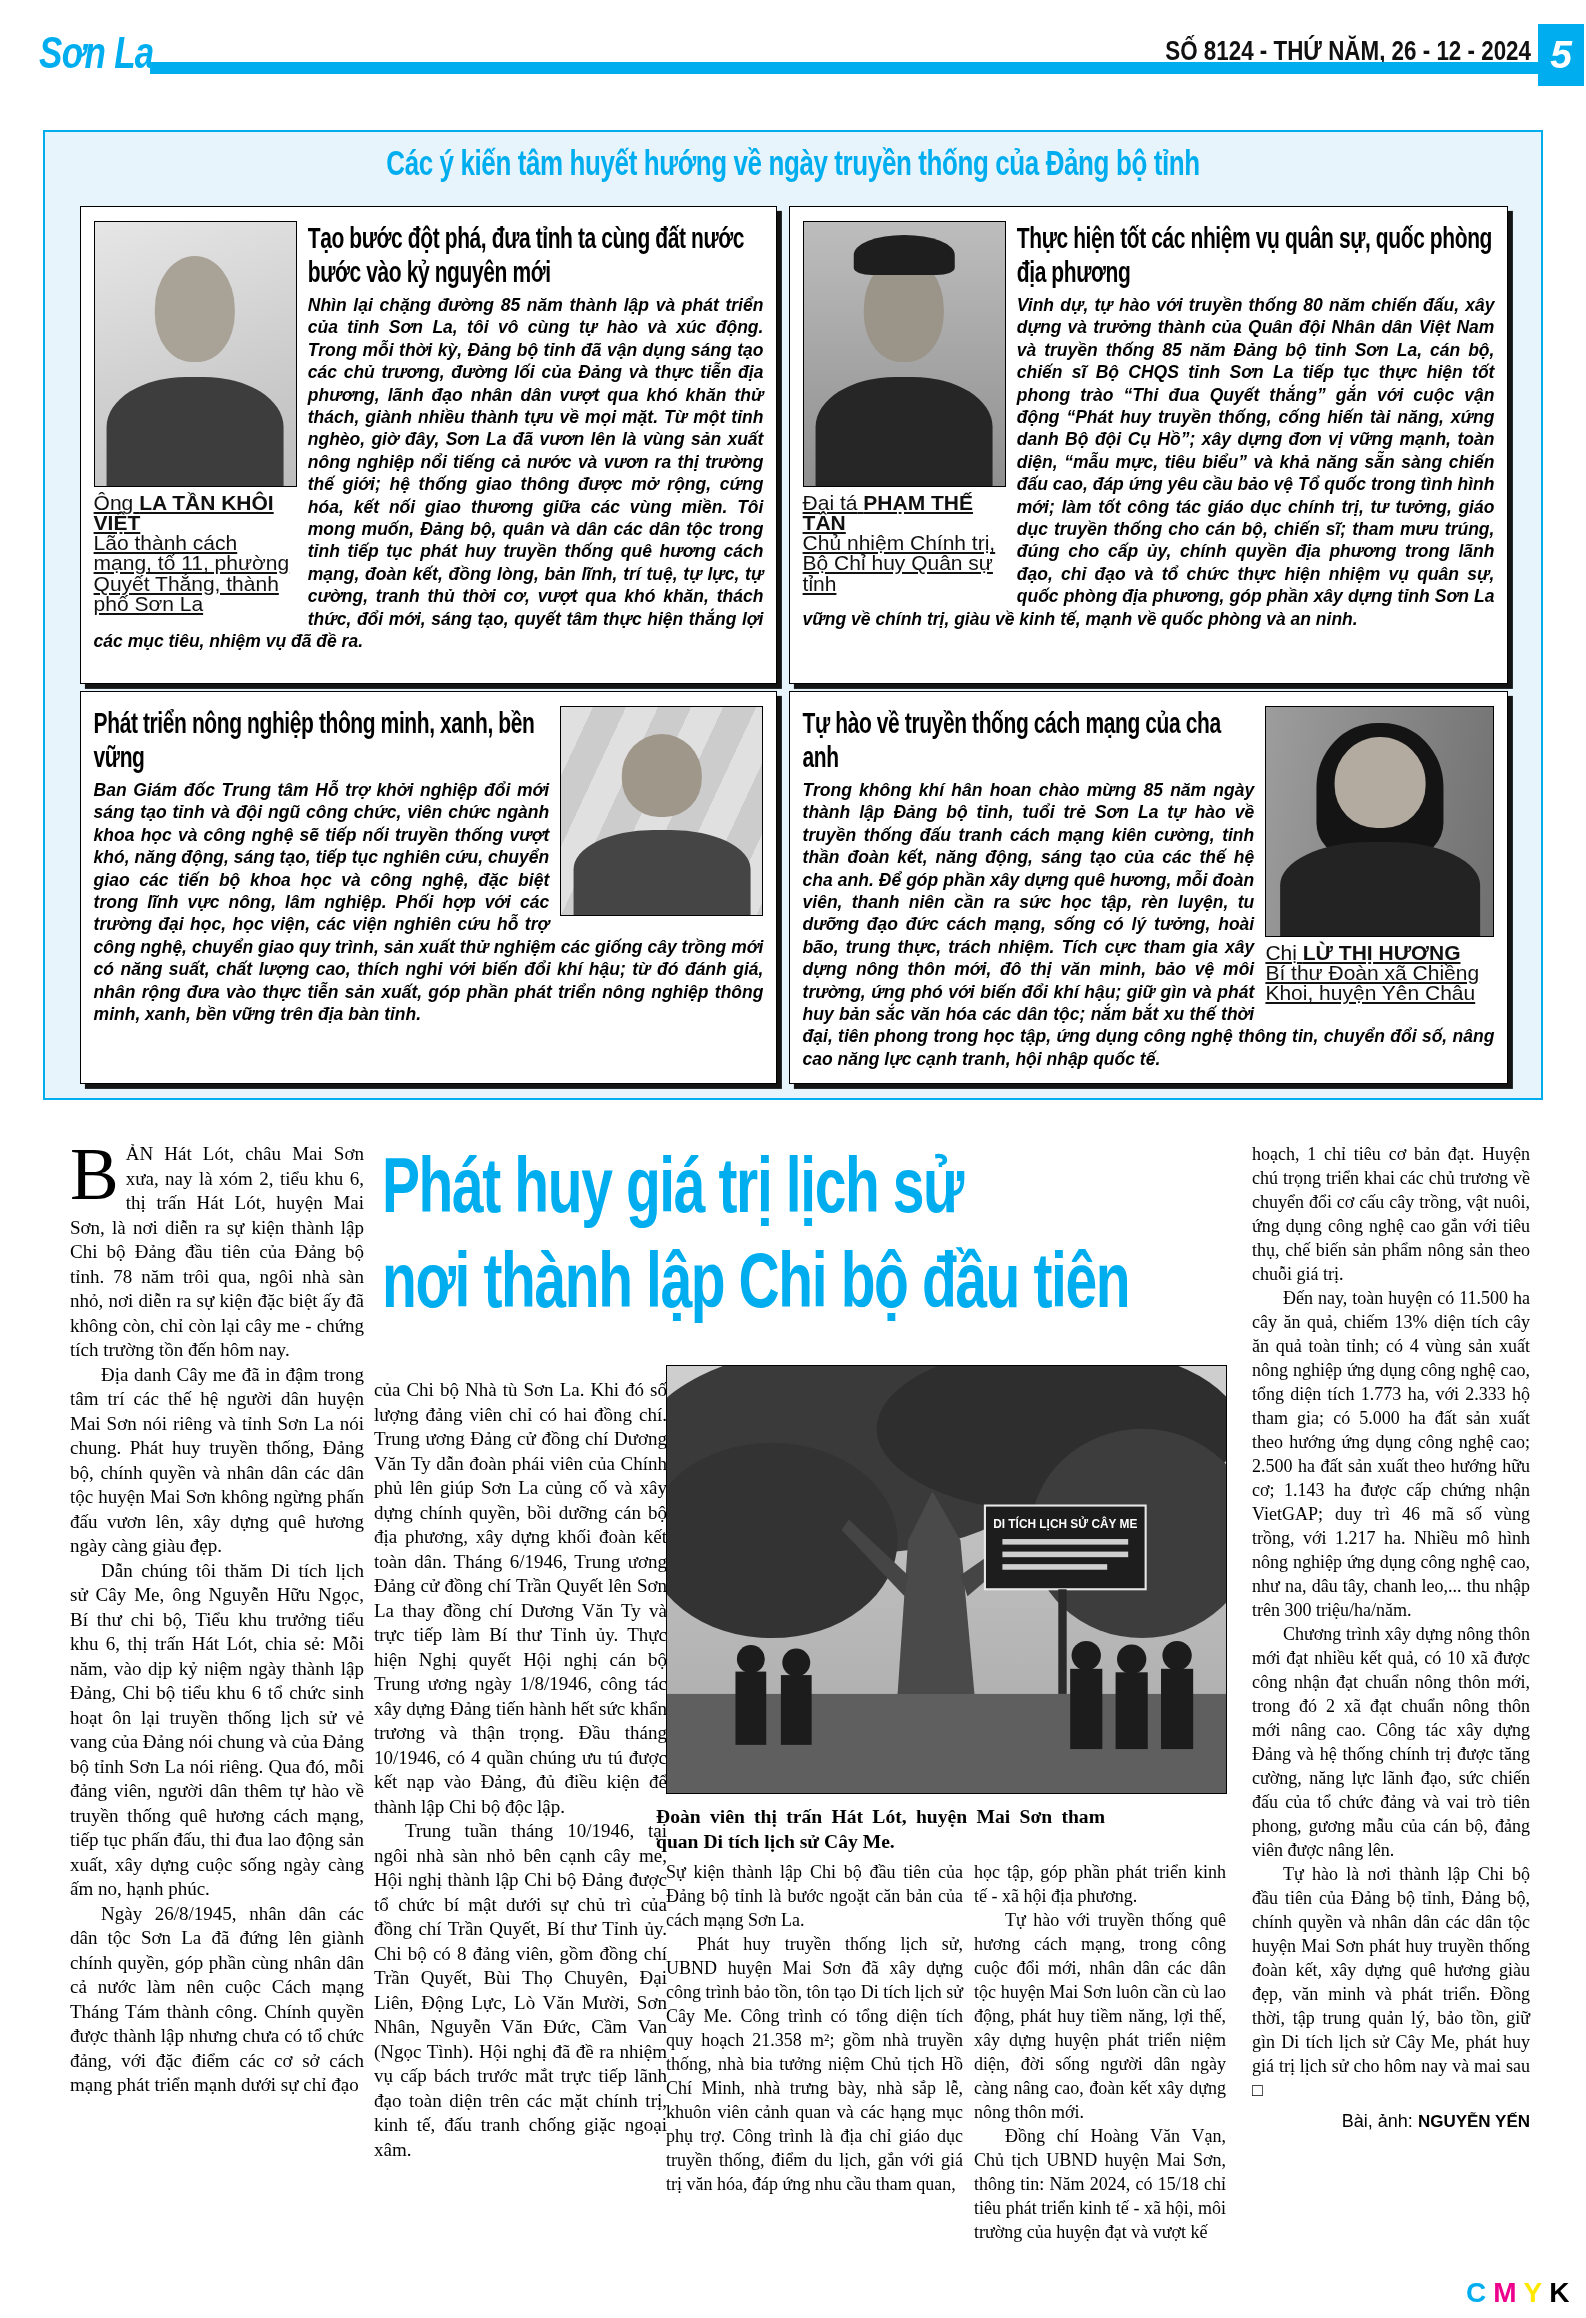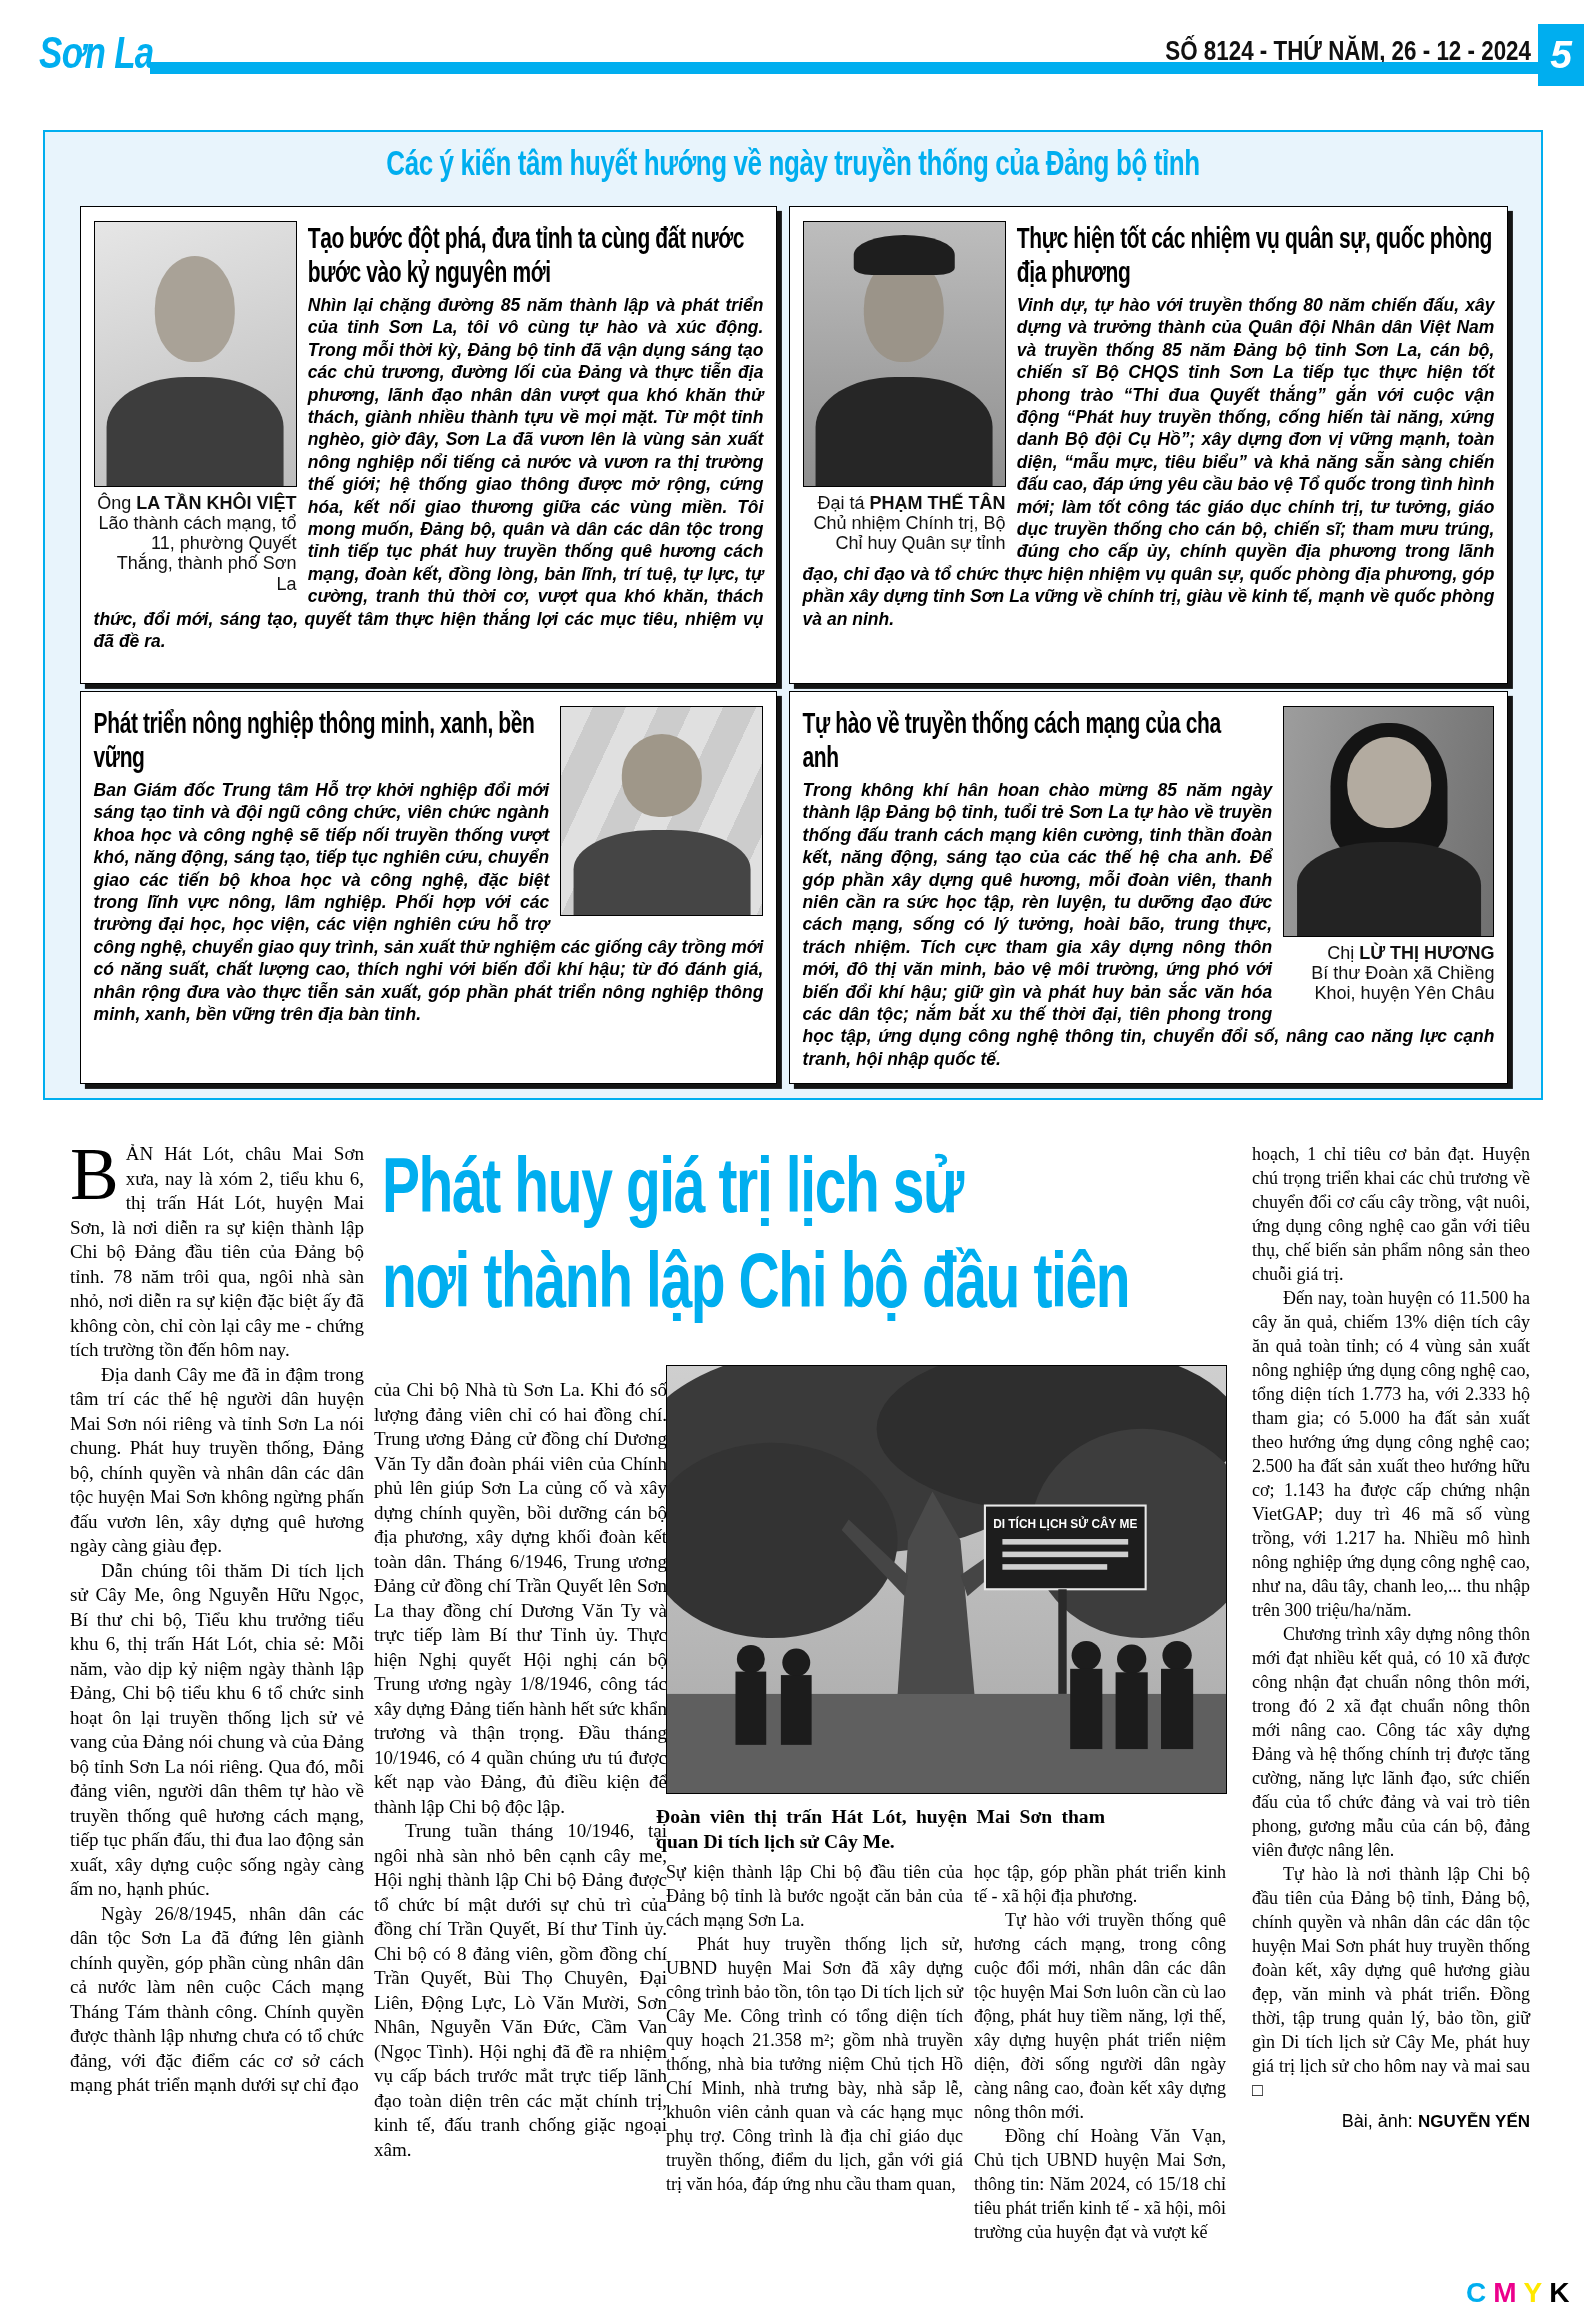--- a/index.html
+++ b/index.html
@@ -38,39 +38,39 @@
     position:absolute; background:#fff; border:1.4px solid #000;
     box-shadow:4.9px 4.9px 0 #141414; padding:14px 12.6px; overflow:hidden;
   }
   .box1 { left:35px;  top:74px; width:697px;  height:478px; }
   .box2 { left:744px; top:74px; width:719px; height:478px; }
   .box3 { left:35px;  top:559px; width:697px;  height:393px; }
   .box4 { left:744px; top:559px; width:719px; height:393px; }
   .photo-block { width:203px; }
   .pb-left  { float:left;  margin-right:11.2px; }
   .pb-right { float:right; margin-left:11.2px; }
-  .box4 .photo-block { width:211px; }
+  .box4 .photo-block { width:229px; }
   .portrait { position:relative; border:1.4px solid #000; overflow:hidden; width:100%; }
   .ph1 { height:266px; background:linear-gradient(160deg,#e6e6e6 0%,#cfcfcf 55%,#bdbdbd 100%); }
   .ph2 { height:266px; background:linear-gradient(180deg,#bdbdbd,#8f8f8f); }
   .ph3 { height:210px; background:repeating-linear-gradient(115deg,#e0e0e0 0 29px,#cccccc 29px 59px); }
   .ph4 { height:231px; background:linear-gradient(100deg,#9d9d9d,#707070); }
   .portrait .head { position:absolute; left:50%; top:13%; transform:translateX(-50%);
     width:40%; height:40%; border-radius:50% 50% 46% 46%; z-index:2; }
   .portrait .torso { position:absolute; left:50%; bottom:-2.1px; transform:translateX(-50%);
     width:88%; height:42%; border-radius:45% 45% 0 0; z-index:3; }
   .ph1 .head{background:#a9a297;} .ph1 .torso{background:#3d3d3d;}
   .ph2 .head{background:#9b9489;} .ph2 .torso{background:#262626;}
   .ph3 .head{background:#9f9789;} .ph3 .torso{background:#454545;}
   .ph4 .head{background:#b3aba0;} .ph4 .torso{background:#232323;}
   .cap-hat { position:absolute; top:5%; left:50%; transform:translateX(-50%);
     width:50%; height:15%; background:#1e1e1e; border-radius:50% 50% 18% 18%; z-index:4; }
   .hair { position:absolute; top:7%; left:50%; transform:translateX(-50%);
     width:56%; height:58%; background:#141414; border-radius:48% 48% 25% 25%; z-index:1; }
-  .op-caption { margin-top:5.6px; text-align:right; font-size:18px; line-height:20.3px; color:#111; }
+  .op-caption { margin-top:5.6px; text-align:left; font-size:21px; line-height:20.3px; color:#111;text-decoration:underline; }
   .op-caption .nm { font-weight:bold; }
   .op-caption .role { display:block; }
   .op-title {
     font-size:21px; line-height:24px; font-weight:bold; letter-spacing:-0.4px; color:#000;
     transform:scaleY(1.42); transform-origin:0 0; margin-bottom:25px;
   }
   .op-body { font-size:17.5px; line-height:22.4px; font-weight:bold; font-style:italic;
     text-align:justify; color:#000; }
   
   .headline { position:absolute; left:382px; top:1137px; width:869px; }

